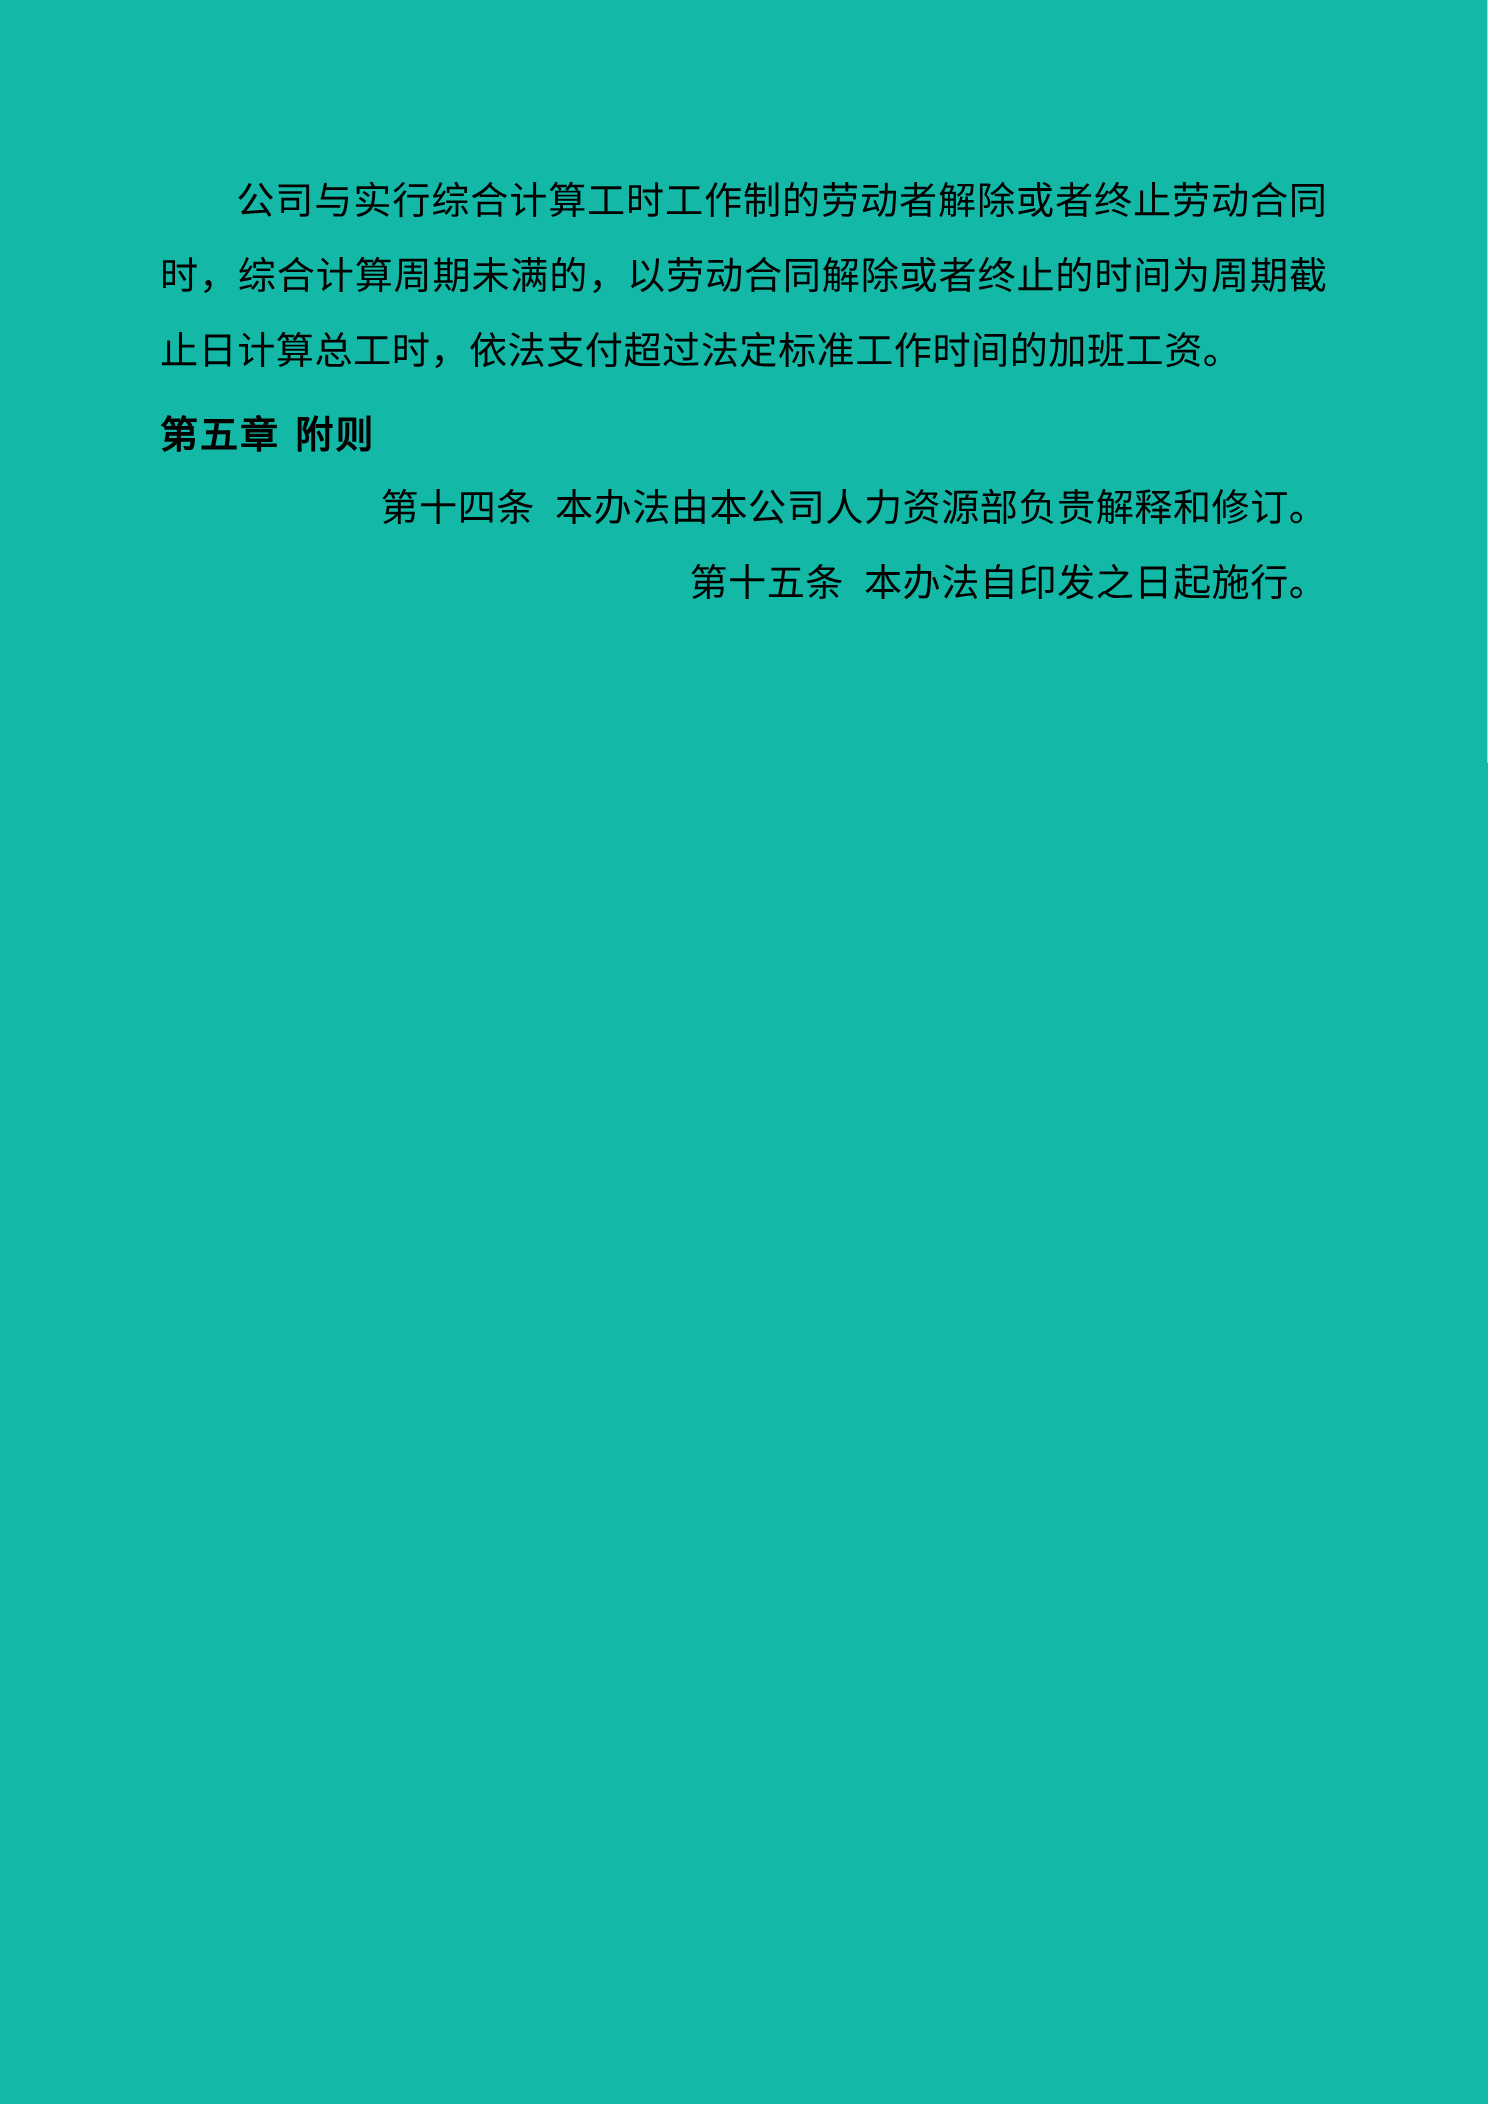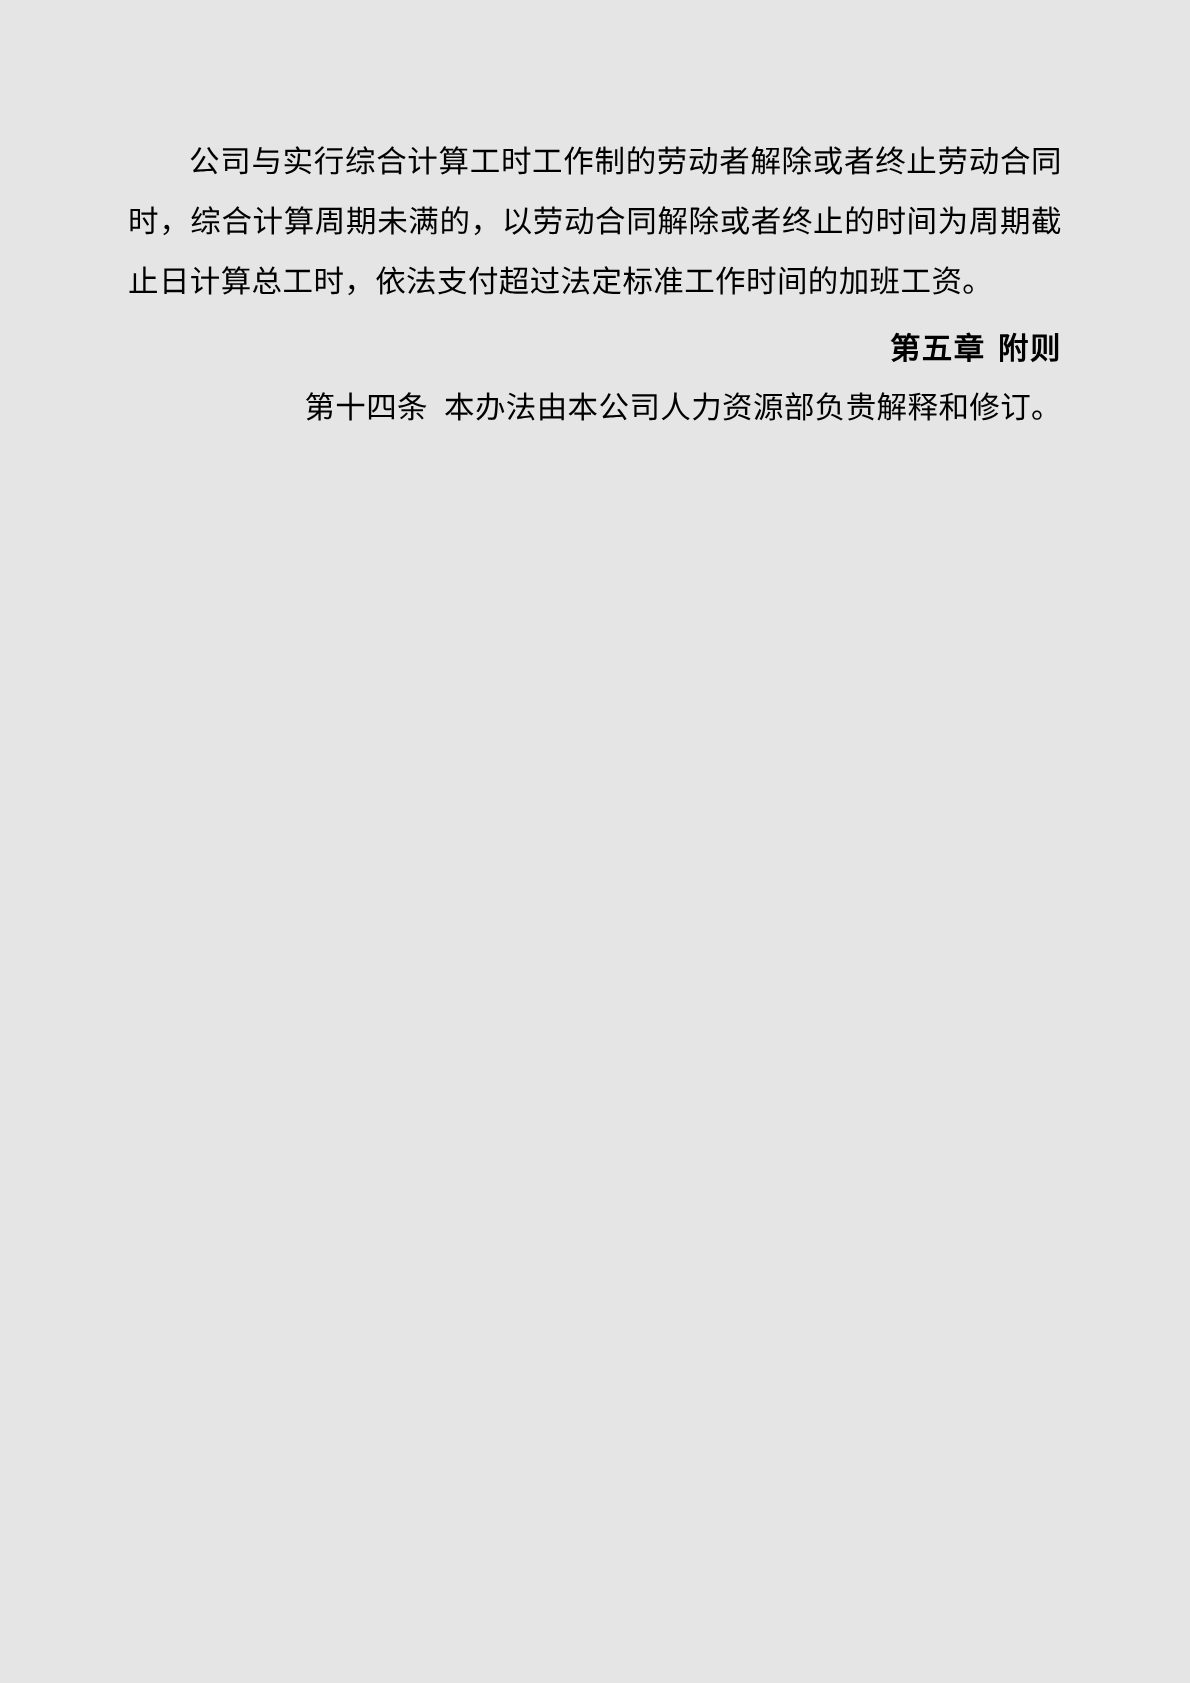--- a/index.html
+++ b/index.html
@@ -11,42 +11,42 @@
     width: 1190px;
     height: 1683px;
     font-family: "DejaVu Serif", "Liberation Serif", serif;
     color: #000000;
     overflow: hidden;
   }
   .page {
     position: relative;
     width: 1190px;
     height: 1683px;
-    background: #e5e5e5;
+    background: #14b8a6;
     box-sizing: border-box;
     padding: 132px 128px 0 128px;
   }
   .doc-body {
     width: 934px;
   }
   p.para {
     margin: 0;
     font-size: 30.5px;
     line-height: 60px;
     text-align: justify;
     text-justify: inter-ideograph;
     letter-spacing: 0.4px;
     text-indent: 61px;
     font-weight: 400;
   }
   h2.section-heading {
     margin: 6px 0 0 0;
     font-size: 30.5px;
     line-height: 60px;
-    text-align: right;
+    text-align: left;
     font-weight: bold;
     letter-spacing: 1.5px;
   }
   p.clause {
     margin: 0;
     font-size: 30.5px;
     line-height: 60px;
     text-align: right;
     letter-spacing: 0.4px;
     text-indent: 61px;
@@ -67,15 +67,18 @@
   <div class="doc-body">
 
     <p class="para">公司与实行综合计算工时工作制的劳动者解除或者终止劳动合同时，综合计算周期未满的，以劳动合同解除或者终止的时间为周期截止日计算总工时，依法支付超过法定标准工作时间的加班工资。</p>
 
     <h2 class="section-heading">第五章  附则</h2>
 
     <p class="clause">
       <span class="clause-label">第十四条</span><span class="clause-gap"></span><span>本办法由本公司人力资源部负贵解释和修订。</span>
     </p>
 
+    <p class="clause">
+      <span class="clause-label">第十五条</span><span class="clause-gap"></span><span>本办法自印发之日起施行。</span>
+    </p>
 
   </div>
 </div>
 
 </body></html>

